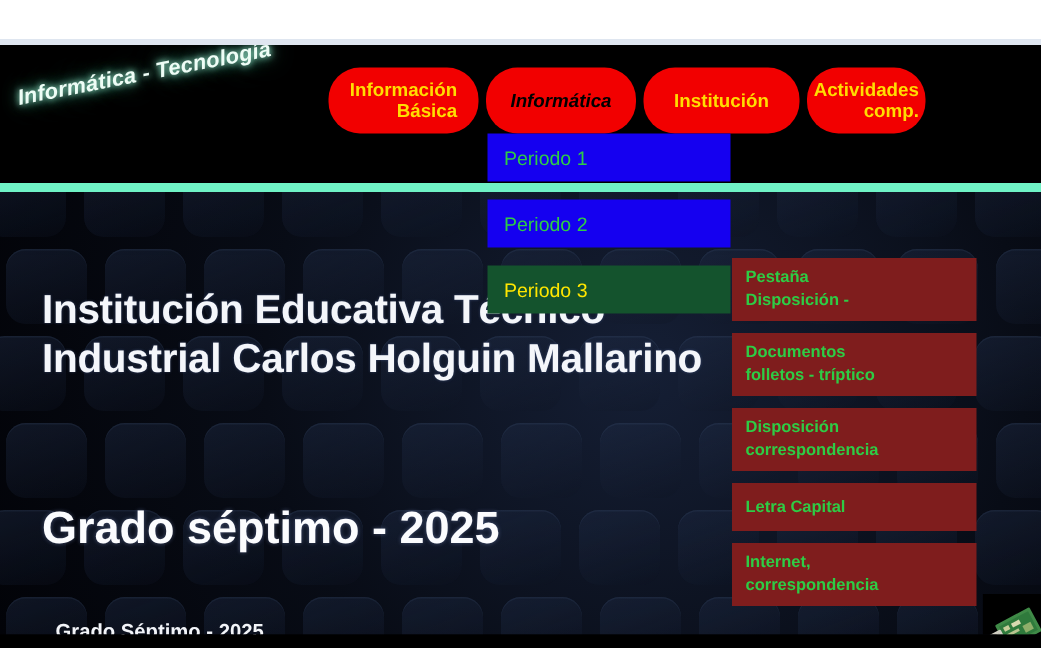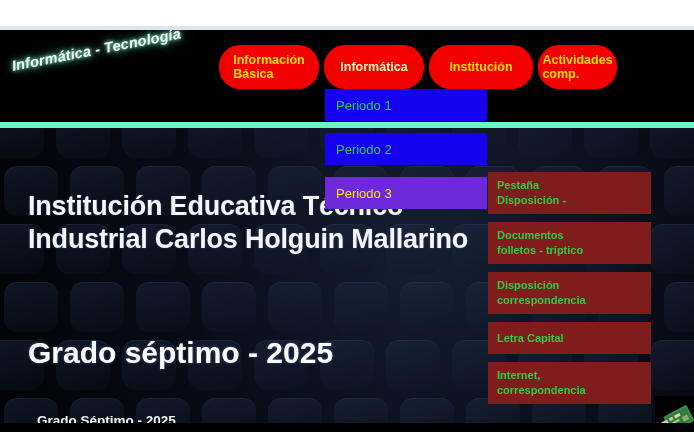--- a/index.html
+++ b/index.html
@@ -88,32 +88,32 @@
     align-items: stretch;
     gap: 5px;
     z-index: 8;
   }
   .menu-item {
     background: #f20000;
     color: #ffdd00;
     font-size: 12.5px;
     font-weight: bold;
     line-height: 14px;
-    text-align: left;
+    text-align: right;
     display: flex;
     align-items: center;
     justify-content: center;
     padding: 3px 7px;
     box-sizing: border-box;
     cursor: pointer;
     white-space: pre-line;
     border-radius: 21px;
   }
   .menu-item.m-info    { width: 100px; }
-  .menu-item.m-infca   { width: 100px; color: #fef9c3; }
+  .menu-item.m-infca   { width: 100px; color: #000000; font-style: italic; }
   .menu-item.m-tec     { width: 104px; }
   .menu-item.m-act     { width: 79px; }
 
   
   .teal-rule {
     position: absolute;
     left: 0; top: 92px;
     width: 694px;
     height: 6px;
     background: #6ff3c6;
@@ -221,21 +221,21 @@
     padding: 0 0 0 11px;
     box-sizing: border-box;
     font-size: 13px;
     font-weight: normal;
     cursor: pointer;
     margin-bottom: 12px;
     background: #1500f0;
     color: #2ecc45;
   }
   .dd-item.active {
-    background: #6d28d9;
+    background: #14532d;
     color: #ffe600;
   }
 
   
   .dropdown-sub {
     position: absolute;
     left: 488px;
     top: 142px;
     width: 163px;
     z-index: 20;

